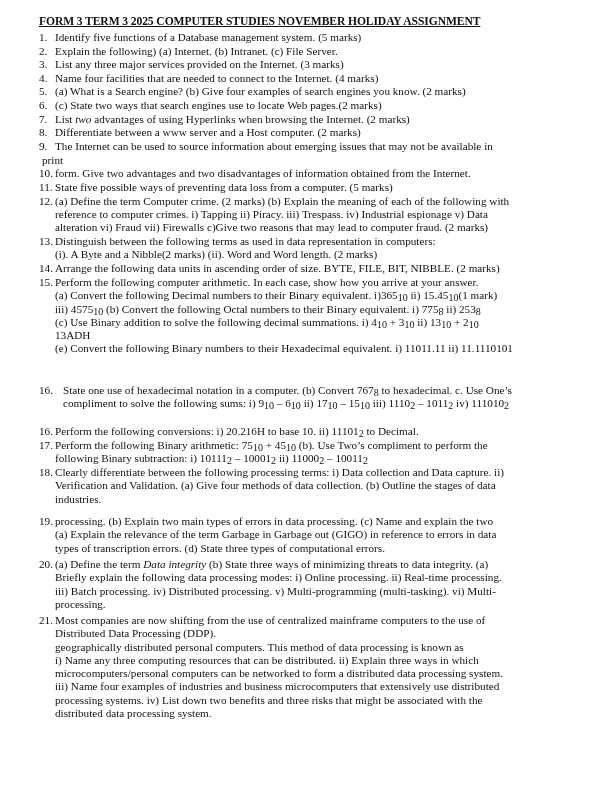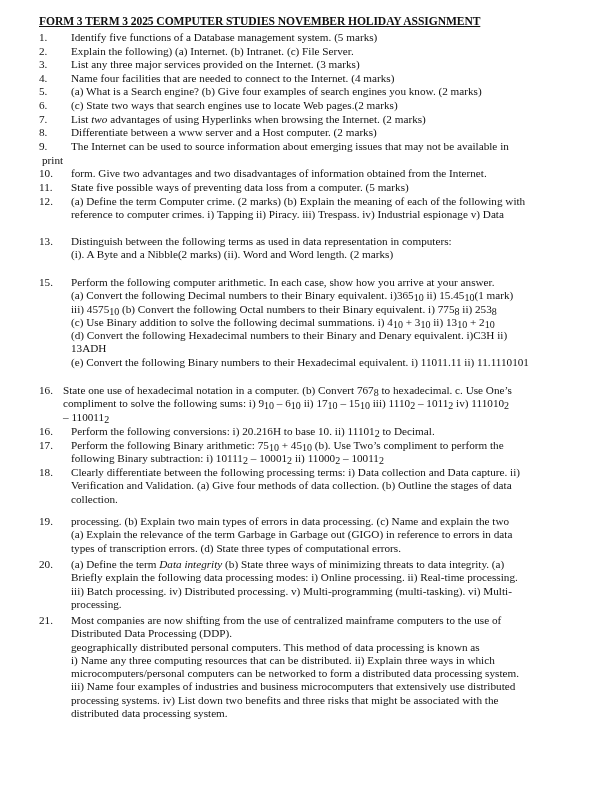--- a/index.html
+++ b/index.html
@@ -11,21 +11,21 @@
     line-height: 13.3px;
   }
   .page { position: absolute; left: 0; top: 0; width: 612px; height: 792px; padding-left: 36px; }
   .title {
     position: absolute; left: 39px; top: 15px;
     font-weight: bold; font-size: 11.6px; text-decoration: underline;
     letter-spacing: -0.1px; white-space: nowrap;
   }
   .q { position: absolute; left: 39px; width: 540px; }
   .q .num { position: absolute; left: 0; top: 0; width: 22px; }
-  .q .body { margin-left: 32px; }
+  .q .body { margin-left: 16px; }
   .line { display: block; white-space: nowrap; }
   sub { font-size: 10px; line-height: 0; vertical-align: -2px; }
   i { font-style: italic; }
   .print-cont { position: absolute; left: 42px; }
 </style>
 </head>
 <body>
 
 <div class="page">
 
@@ -107,51 +107,56 @@
     <div class="body">
         <span class="line">State five possible ways of preventing data loss from a computer. (5 marks)</span>
       </div>
   </div>
 
   <div class="q" style="top:194.5px">
     <span class="num">12.</span>
     <div class="body">
       <span class="line">(a) Define the term Computer crime. (2 marks) (b) Explain the meaning of each of the following with</span>
       <span class="line">reference to computer crimes. i) Tapping ii) Piracy. iii) Trespass. iv) Industrial espionage v) Data</span>
+      <span class="line">alteration vi) Fraud vii) Firewalls   c)Give two reasons that may lead to computer fraud. (2 marks)</span>
     </div>
   </div>
 
   <div class="q" style="top:235px">
     <span class="num">13.</span>
     <div class="body">
       <span class="line">Distinguish between the following terms as used in data representation in computers:</span>
       <span class="line">(i). A Byte and a Nibble(2 marks) (ii). Word and Word length. (2 marks)</span>
     </div>
   </div>
 
+  <div class="q" style="top:262px">
+    <span class="num">14.</span>
+    <div class="body">
+        <span class="line">Arrange the following data units in ascending order of size. BYTE, FILE, BIT, NIBBLE. (2 marks)</span>
+      </div>
+  </div>
 
   <div class="q" style="top:276px">
     <span class="num">15.</span>
     <div class="body">
       <span class="line">Perform the following computer arithmetic. In each case, show how you arrive at your answer.</span>
       <span class="line"><span>(a) Convert the following Decimal numbers to their Binary equivalent.  i)365</span><sub>10</sub><span> ii) 15.45</span><sub>10</sub><span>(1 mark)</span></span>
       <span class="line"><span>iii) 4575</span><sub>10</sub><span> (b) Convert the following Octal numbers to their Binary equivalent. i) 775</span><sub>8</sub><span> ii) 253</span><sub>8</sub></span>
       <span class="line"><span> (c) Use Binary addition to solve the following decimal summations. i) 4</span><sub>10</sub><span> + 3</span><sub>10</sub><span> ii) 13</span><sub>10</sub><span> + 2</span><sub>10</sub></span>
-      <span class="line"> (d) Convert the following Hexadecimal numbers to their Binary and Denary equivalent. i)C3H   ii)</span>
       <span class="line">13ADH</span>
       <span class="line">(e) Convert the following Binary numbers to their Hexadecimal equivalent. i) 11011.11 ii) 11.1110101</span>
     </div>
   </div>
 
   <div class="q" style="top:384px">
     <span class="num">16.</span>
     <div class="body" style="margin-left:24px">
       <span class="line"><span>State one use of hexadecimal notation in a computer. (b) Convert 767</span><sub>8</sub><span> to hexadecimal. c. Use One’s</span></span>
       <span class="line"><span>compliment to solve the following sums: i) 9</span><sub>10</sub><span> – 6</span><sub>10</sub><span>  ii) 17</span><sub>10</sub><span> – 15</span><sub>10</sub><span>  iii) 1110</span><sub>2</sub><span> – 1011</span><sub>2</sub><span>       iv) 111010</span><sub>2</sub></span>
-      <span class="line"><span>– 110011</span><sub>2</sub></span>
     </div>
   </div>
 
   <div class="q" style="top:425px">
     <span class="num">16.</span>
     <div class="body">
       <span class="line"><span>Perform the following conversions: i) 20.216H to base 10.    ii) 11101</span><sub>2</sub><span> to Decimal.</span></span>
     </div>
   </div>
 
@@ -161,21 +166,21 @@
       <span class="line"><span> Perform the following Binary arithmetic: 75</span><sub>10</sub><span> + 45</span><sub>10</sub><span> (b). Use Two’s compliment to perform the</span></span>
       <span class="line"><span>following Binary subtraction: i) 10111</span><sub>2</sub><span> – 10001</span><sub>2</sub><span>  ii) 11000</span><sub>2</sub><span> – 10011</span><sub>2</sub></span>
     </div>
   </div>
 
   <div class="q" style="top:466px">
     <span class="num">18.</span>
     <div class="body">
       <span class="line">Clearly differentiate between the following processing terms: i) Data collection and Data capture. ii)</span>
       <span class="line">Verification and Validation.  (a) Give four methods of data collection.  (b) Outline the stages of data</span>
-      <span class="line">collection.</span>
+      <span class="line">industries.</span>
     </div>
   </div>
 
   <div class="q" style="top:515px">
     <span class="num">19.</span>
     <div class="body">
       <span class="line">processing.  (b) Explain two main types of errors in data processing. (c) Name and explain the two</span>
       <span class="line">(a) Explain the relevance of the term Garbage in Garbage out (GIGO) in reference to errors in data</span>
       <span class="line">types of transcription errors.  (d) State three types of computational errors.</span>
     </div>

